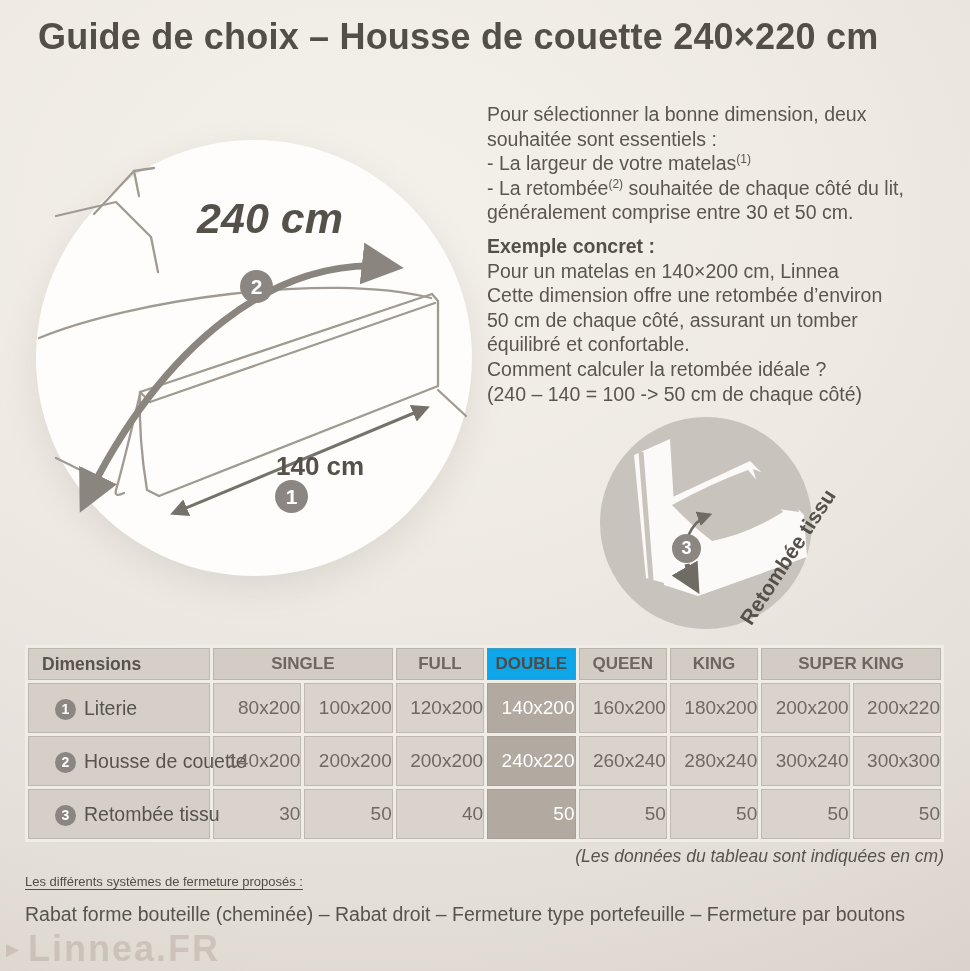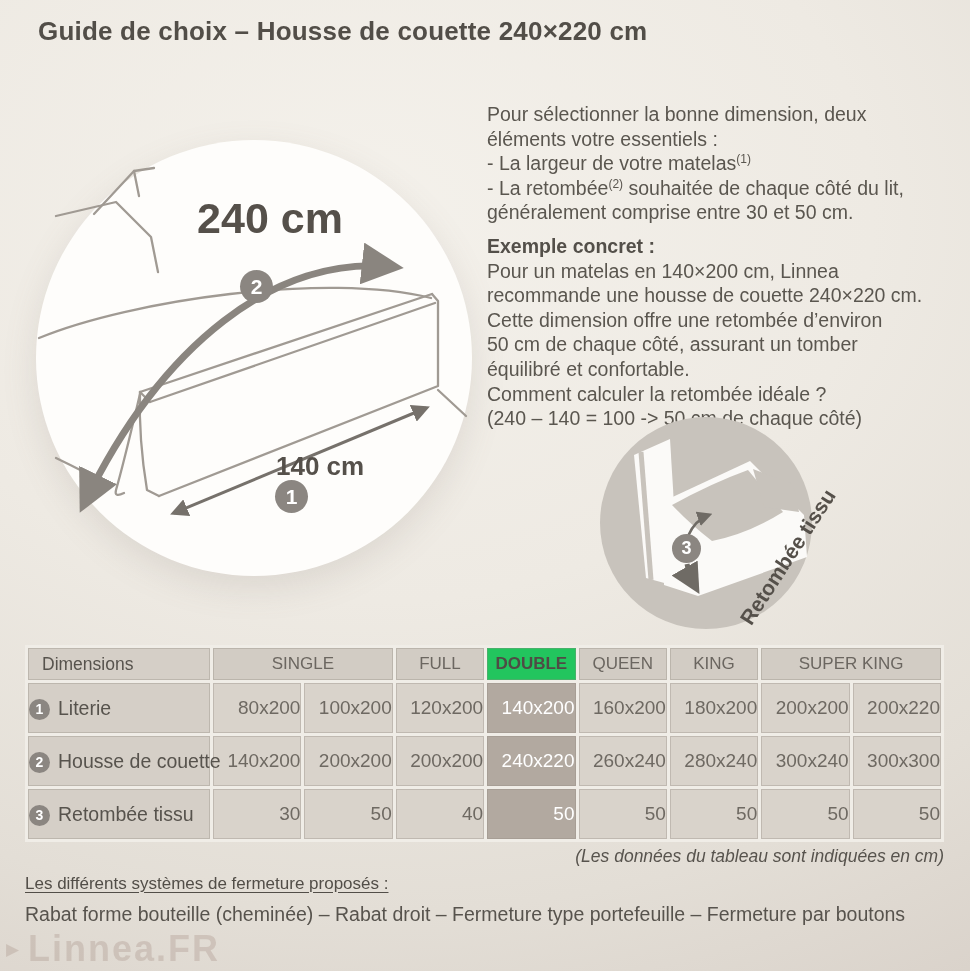--- a/index.html
+++ b/index.html
@@ -2,82 +2,81 @@
 <html><head>
 <meta charset="utf-8">
 <style>
   * { margin:0; padding:0; box-sizing:border-box; }
   body { background:#888; }
   .canvas {
     position:relative; width:970px; height:971px; overflow:hidden;
     background: radial-gradient(ellipse 130% 100% at 38% 22%, #f4f1eb 0%, #eeeae3 40%, #e3ded6 72%, #d6cec6 100%);
     font-family:"Liberation Sans", sans-serif; color:#57534d;
   }
-  .title { position:absolute; left:38px; top:16px; font-size:26px; font-weight:bold; color:#524e48; letter-spacing:.2px; }
+  .title { position:absolute; left:38px; top:16px; font-size:36px; font-weight:bold; color:#524e48; letter-spacing:.2px; }
   .subtitle { position:absolute; left:38px; top:57px; font-size:21.5px; font-weight:bold; color:#524e48; }
 
   .right-panel { position:absolute; left:487px; top:102px; width:468px; font-size:19.5px; line-height:24.6px; color:#5a564f; }
   .right-panel .sup { font-size:12px; vertical-align:super; line-height:0; }
   .example-heading { font-weight:bold; color:#534f49; margin-top:9px; }
 
   
   .big-circle { position:absolute; left:36px; top:140px; width:436px; height:436px; border-radius:50%;
     background:#fefdfb; box-shadow:0 12px 34px rgba(125,114,104,.16); }
   .big-circle svg { position:absolute; inset:0; overflow:visible; }
-  .lbl-240 { position:absolute; left:128px; top:54px; width:212px; text-align:center; font-size:43px; font-weight:bold; color:#55504a; }
+  .lbl-240 { position:absolute; left:128px; top:54px; width:212px; text-align:center; font-size:43px; font-weight:bold; color:#55504a;font-style:italic; }
   .lbl-140 { position:absolute; left:240px; top:311px; width:126px; text-align:left; font-size:26px; font-weight:bold; color:#55504a; }
   .badge { position:absolute; border-radius:50%; background:#8b8681; color:#fff; font-weight:bold; text-align:center; }
   .badge.b2 { left:204px; top:130px; width:33px; height:33px; line-height:33px; font-size:21px; }
   .badge.b1 { left:239px; top:340px; width:33px; height:33px; line-height:33px; font-size:21px; }
 
   
   .small-circle { position:absolute; left:600px; top:417px; width:212px; height:212px; }
   .small-circle svg { position:absolute; inset:0; overflow:visible; }
   .badge.b3 { left:72px; top:117px; width:29px; height:29px; line-height:29px; font-size:18px; }
   .rot-label { position:absolute; left:96px; top:128px; width:184px; text-align:center; font-size:21px; font-weight:bold;
     color:#55504a; transform:rotate(-57deg); }
 
   
   table.dims { position:absolute; left:25px; top:645px; width:919px; table-layout:fixed;
     border-collapse:separate; border-spacing:3px; background:#f0ede7; }
   table.dims th, table.dims td { border:1px solid rgba(145,138,129,.35); }
-  table.dims th { height:32px; background:#d2ccc4; font-size:17px; font-weight:normal; color:#6b6660; text-align:center; }
+  table.dims th { height:32px; background:#d2ccc4; font-size:17px; font-weight:bold; color:#6b6660; text-align:center; }
   table.dims th.corner { text-align:left; padding-left:13px; background:#d5cfc7; font-size:17.5px; color:#57534d; }
-  table.dims th.hl { background:#22c55e; color:#4f4b45; font-weight:bold; }
+  table.dims th.hl { background:#0ea5e9; color:#4f4b45; font-weight:bold; }
   table.dims td { height:50px; background:#d9d3cb; text-align:right; font-size:19px; color:#6e6962; }
-  table.dims td.lab { background:#d5cfc7; text-align:left; padding-left:0; font-size:19.5px; color:#57534d; white-space:nowrap; }
+  table.dims td.lab { background:#d5cfc7; text-align:left; padding-left:26px; font-size:19.5px; color:#57534d; white-space:nowrap; }
   table.dims td.hl { background:#b2a9a0; color:#ffffff; }
   table.dims td.hl.bld { font-weight:normal;margin-left:41px; }
   .tbadge { display:inline-block; width:21px; height:21px; border-radius:50%; background:#8b8681; color:#fff;
     font-size:14px; line-height:21px; text-align:center; font-weight:bold; margin-right:8px; vertical-align:1px; }
 
   .note { position:absolute; left:25px; top:846px; width:919px; text-align:right; font-style:italic; font-size:17.5px; color:#57534d; }
-  .closures-h { position:absolute; left:25px; top:874px; font-size:17px; color:#524e48; text-decoration:underline; text-underline-offset:3px; }
+  .closures-h { position:absolute; left:25px; top:874px; font-size:13px; color:#524e48; text-decoration:underline; text-underline-offset:3px; }
   .closures { position:absolute; left:25px; top:903px; font-size:19.5px; color:#57534d; }
 
   .watermark { position:absolute; left:6px; top:928px; display:flex; align-items:center; gap:9px; color:#b29f95; opacity:.4; }
   .wm-tri { font-size:17px; }
   .wm-text { font-size:36px; font-weight:bold; letter-spacing:2px; }
 </style>
 </head>
 <body>
 
 <div class="canvas">
 
   <div class="title">Guide de choix – Housse de couette 240×220 cm</div>
 
   <div class="right-panel">
     <div><span>Pour sélectionner la bonne dimension, deux</span></div>
-    <div><span>éléments votre essentiels :</span></div>
+    <div><span>souhaitée sont essentiels :</span></div>
     <div><span>- La largeur de votre matelas</span><span class="sup">(1)</span></div>
     <div><span>- La retombée</span><span class="sup">(2)</span><span> souhaitée de chaque côté du lit,</span></div>
     <div><span>généralement comprise entre 30 et 50 cm.</span></div>
     <div class="example-heading">Exemple concret :</div>
     <div>Pour un matelas en 140×200 cm, Linnea</div>
-    <div>recommande une housse de couette 240×220 cm.</div>
     <div>Cette dimension offre une retombée d’environ</div>
     <div>50 cm de chaque côté, assurant un tomber</div>
     <div>équilibré et confortable.</div>
     <div>Comment calculer la retombée idéale ?</div>
     <div>(240 – 140 = 100  -&gt; 50 cm de chaque côté)</div>
   </div>
 
   <div class="big-circle">
     <svg viewBox="0 0 436 436">
       <defs>

